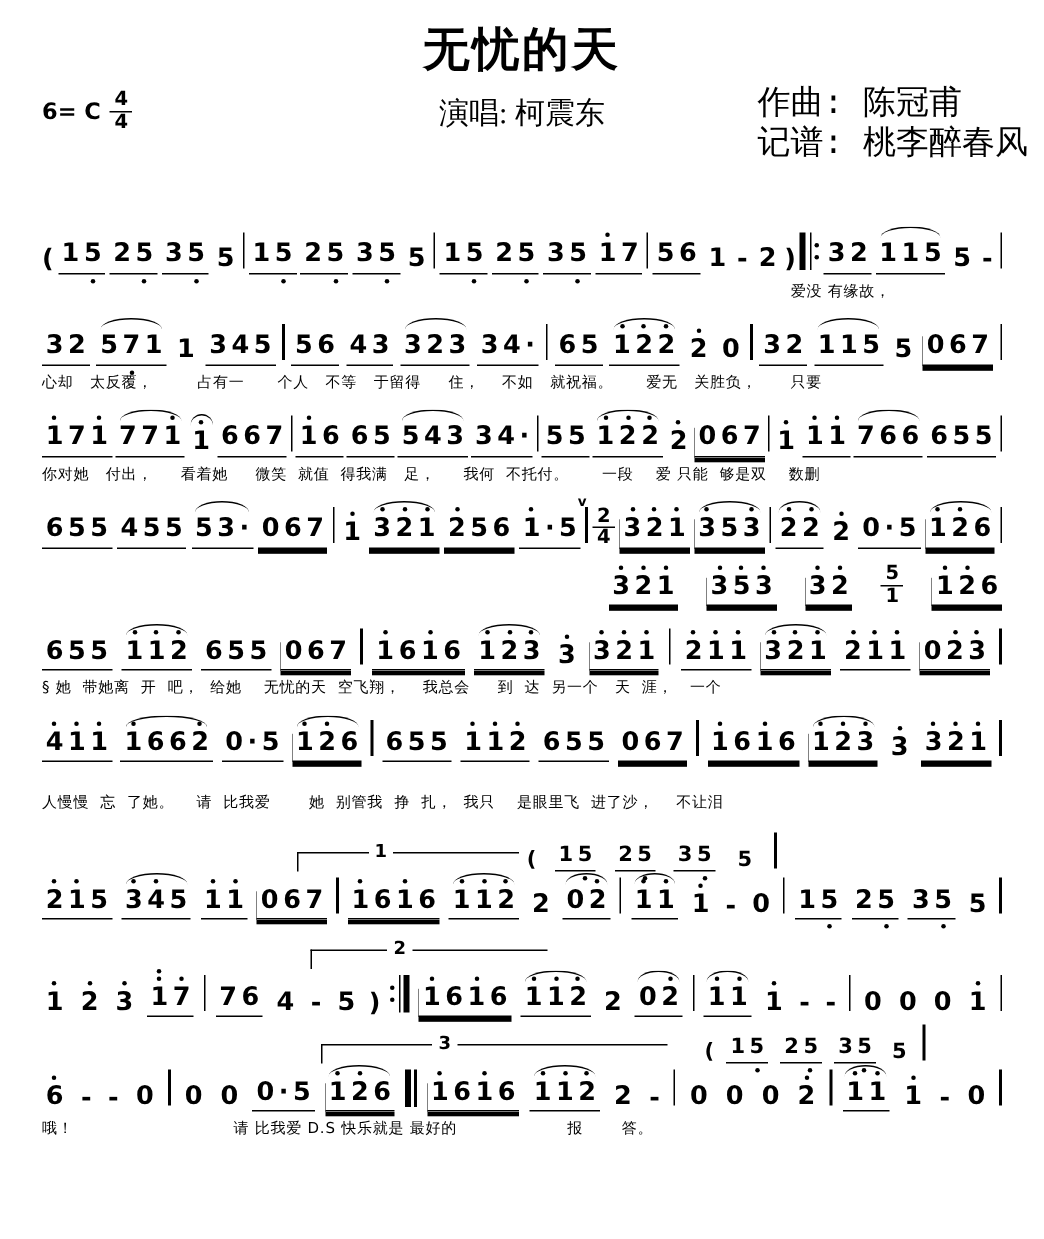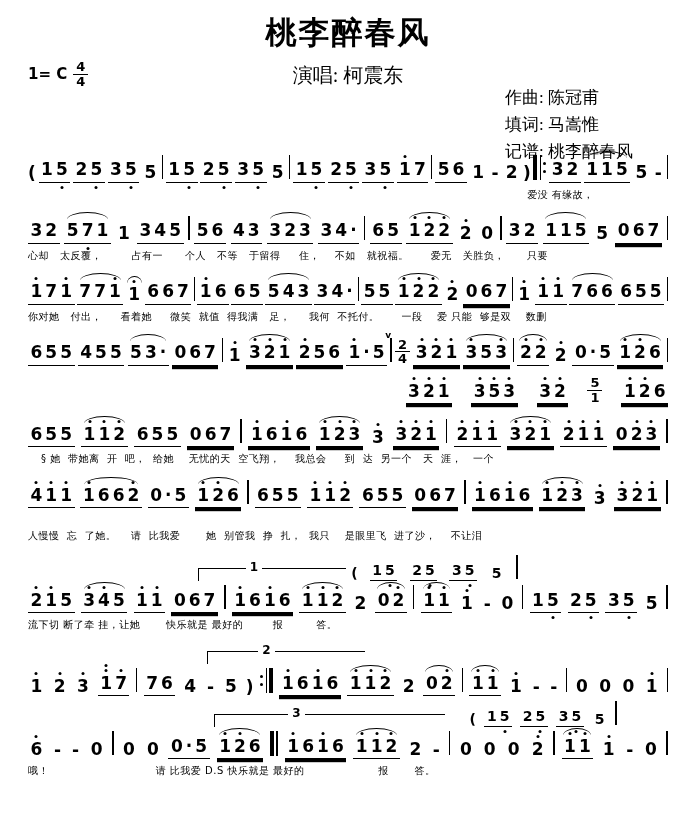--- a/index.html
+++ b/index.html
@@ -6,22 +6,22 @@
   .sheet{width:696px;height:826px;background:#ffffff;position:relative;overflow:hidden;
          font-family:"DejaVu Sans", sans-serif;color:#000;margin:0 auto;}
   
   .hdr{position:relative;height:136px;}
   .title{position:absolute;top:12px;left:0;right:0;text-align:center;
          font-size:31px;font-weight:bold;letter-spacing:2px;}
   .keysig{position:absolute;left:28px;top:60px;font-size:15px;font-weight:bold;
           display:flex;align-items:center;gap:6px;}
   .singer{position:absolute;left:0;right:0;top:62px;text-align:center;font-size:20px;
           font-family:"Liberation Serif", serif;}
-  .credits{position:absolute;left:505px;top:56px;font-size:17px;line-height:27px;
-           font-family:Liberation Serif, serif;margin-top:28px;}
+  .credits{position:absolute;left:505px;top:56px;font-size:22px;line-height:27px;
+           font-family:Liberation Mono, monospace;}
   .frac{display:inline-flex;flex-direction:column;align-items:center;font-weight:bold;
         line-height:1.05;font-size:13px;}
   .frac .t{border-bottom:1.6px solid #000;padding:0 3px;}
   
   .score{padding:4px 28px 0 28px;}
   .score-line{margin-top:13px;}
   .score-line.l8{margin-top:7px;}
   .score-line.l9{margin-top:5px;}
   .notes-row{display:flex;justify-content:space-between;align-items:flex-end;
              font-size:17px;font-weight:bold;min-height:30px;}
@@ -54,32 +54,31 @@
          height:12px;}
   .volta .vnum{position:absolute;left:32%;top:-9px;background:#fff;padding:0 4px;
                font-size:12px;font-weight:bold;}
   .pickup{position:absolute;bottom:0;}
 </style>
 </head>
 <body>
 
 <div class="sheet">
   <div class="hdr">
-    <div class="title">桃李醉春风</div>
+    <div class="title">无忧的天</div>
     <div class="keysig">
-      <span>1= C</span>
+      <span>6= C</span>
       <span class="frac">
         <span class="t">4</span>
         <span>4</span>
       </span>
     </div>
     <div class="singer">演唱: 柯震东</div>
     <div class="credits">
       <div>作曲: 陈冠甫</div>
-      <div>填词: 马嵩惟</div>
       <div>记谱: 桃李醉春风</div>
     </div>
   </div>
 
   <div class="score" id="score">
       <div class="score-line">
         <div class="notes-row">
           <span class="paren">(</span>
           <span class="grp u1">
             <span class="dg">1</span>
@@ -501,21 +500,21 @@
             <span class="dg">1<i class="hd"></i></span>
             <span class="dg">1<i class="hd"></i></span>
           </span>
           <span class="grp u2">
             <span class="dg">0</span>
             <span class="dg">2<i class="hd"></i></span>
             <span class="dg">3<i class="hd"></i></span>
           </span>
           <span class="bar"></span>
         </div>
-        <div class="lyrics-row" style="padding-left: 0%; margin-left: 13px;">§ 她  带她离  开  吧，  给她    无忧的天  空飞翔，    我总会     到  达  另一个   天  涯，   一个</div>
+        <div class="lyrics-row" style="padding-left: 0%;">§ 她  带她离  开  吧，  给她    无忧的天  空飞翔，    我总会     到  达  另一个   天  涯，   一个</div>
       </div>
       <div class="score-line">
         <div class="notes-row">
           <span class="grp u1">
             <span class="dg">4<i class="hd"></i></span>
             <span class="dg">1<i class="hd"></i></span>
             <span class="dg">1<i class="hd"></i></span>
           </span>
           <span class="grp u1">
             <i class="arc"></i>
@@ -674,21 +673,20 @@
           </span>
           <span class="grp u1">
             <span class="dg">3</span>
             <span class="dg">5<i class="ld"></i></span>
           </span>
           <span class="grp">
             <span class="dg">5</span>
           </span>
           <span class="bar"></span>
         </div>
-        <div class="lyrics-row" style="padding-left: 0%;">流下切 断了牵 挂，让她       快乐就是 最好的        报         答。</div>
       </div>
       <div class="score-line l8">
         <div class="overlay-row">
           <div class="volta" style="left: 28%; width: 24.5%;">
             <span class="vnum">2</span>
           </div>
         </div>
         <div class="notes-row">
           <span class="grp">
             <span class="dg">1<i class="hd"></i></span>

